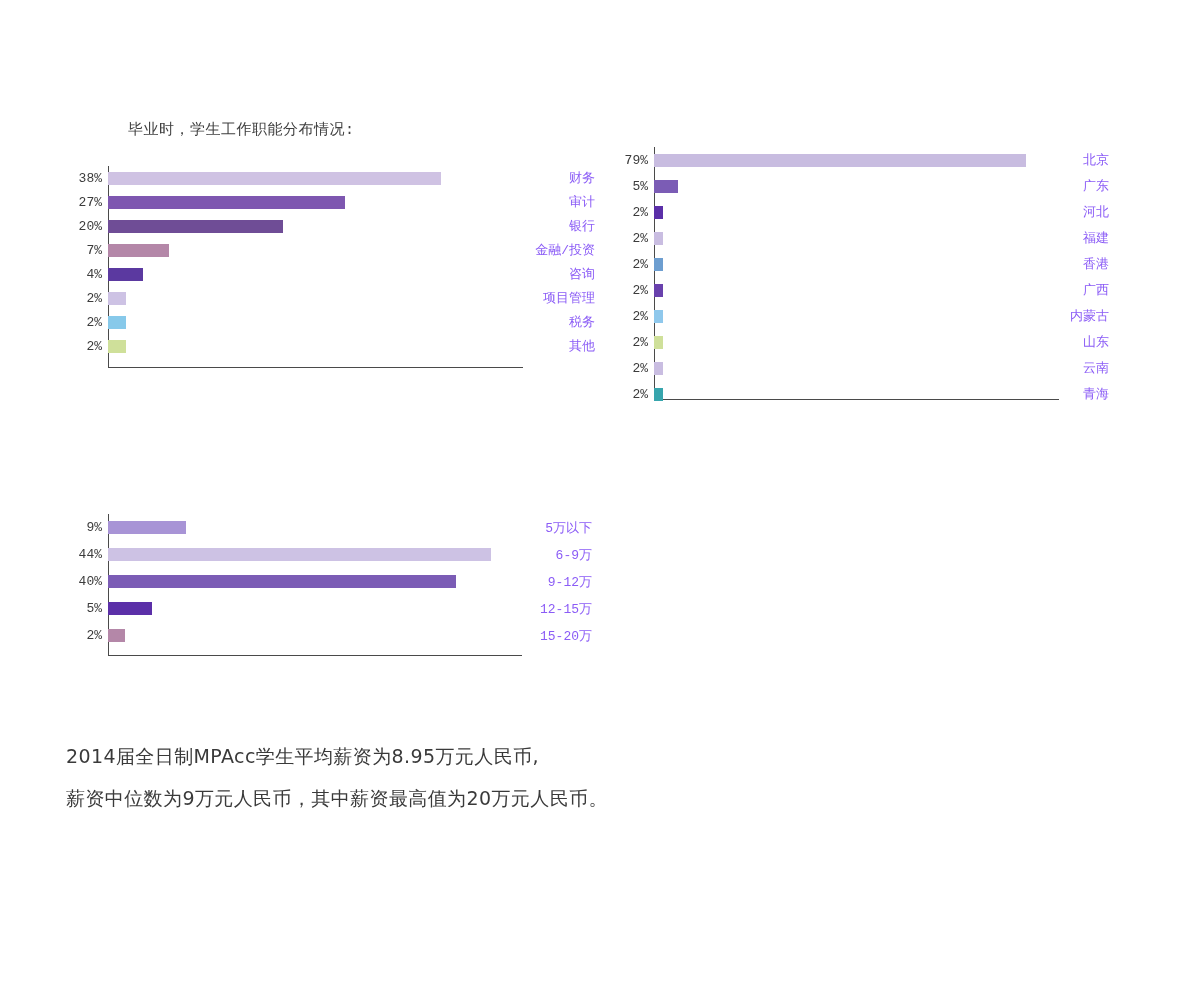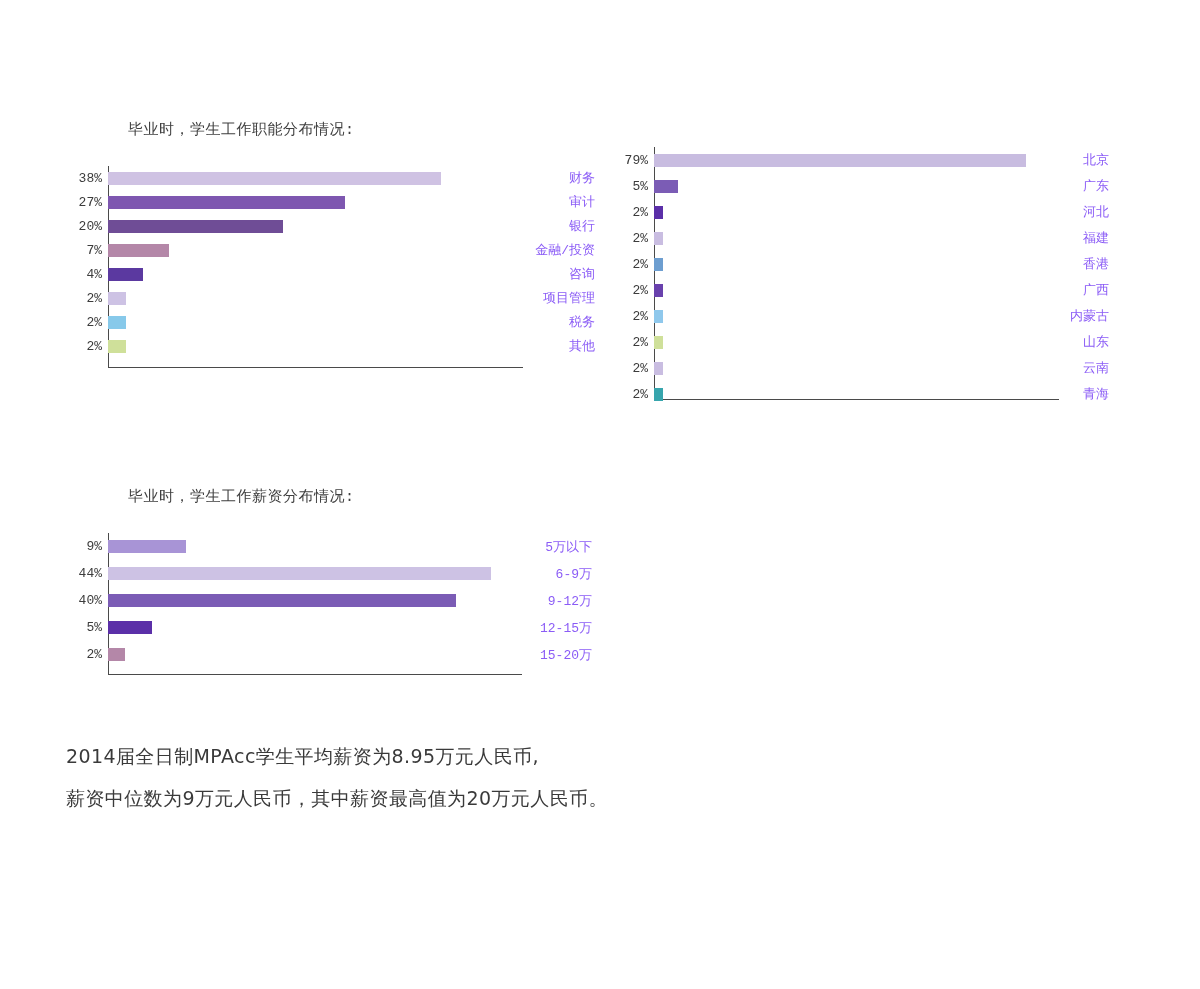--- a/index.html
+++ b/index.html
@@ -234,21 +234,20 @@
         <div class="row">
           <span class="row-value">2%</span>
           <span class="bar" style="background: rgb(55, 165, 173); width: 9.41772px;"></span>
           <span class="row-label">青海</span>
         </div>
       </div>
   </div>
 </div>
 
 <div class="chart-block" id="chart-salary">
-  <div class="chart-title">毕业时，学生工作薪资分布情况:</div>
   <div class="plot">
     <div class="axis-v"></div>
     <div class="axis-h"></div>
     <div id="sl-rows">
         <div class="row">
           <span class="row-value">9%</span>
           <span class="bar" style="background: rgb(168, 148, 214); width: 78.3409px;"></span>
           <span class="row-label">5万以下</span>
         </div>
         <div class="row">

